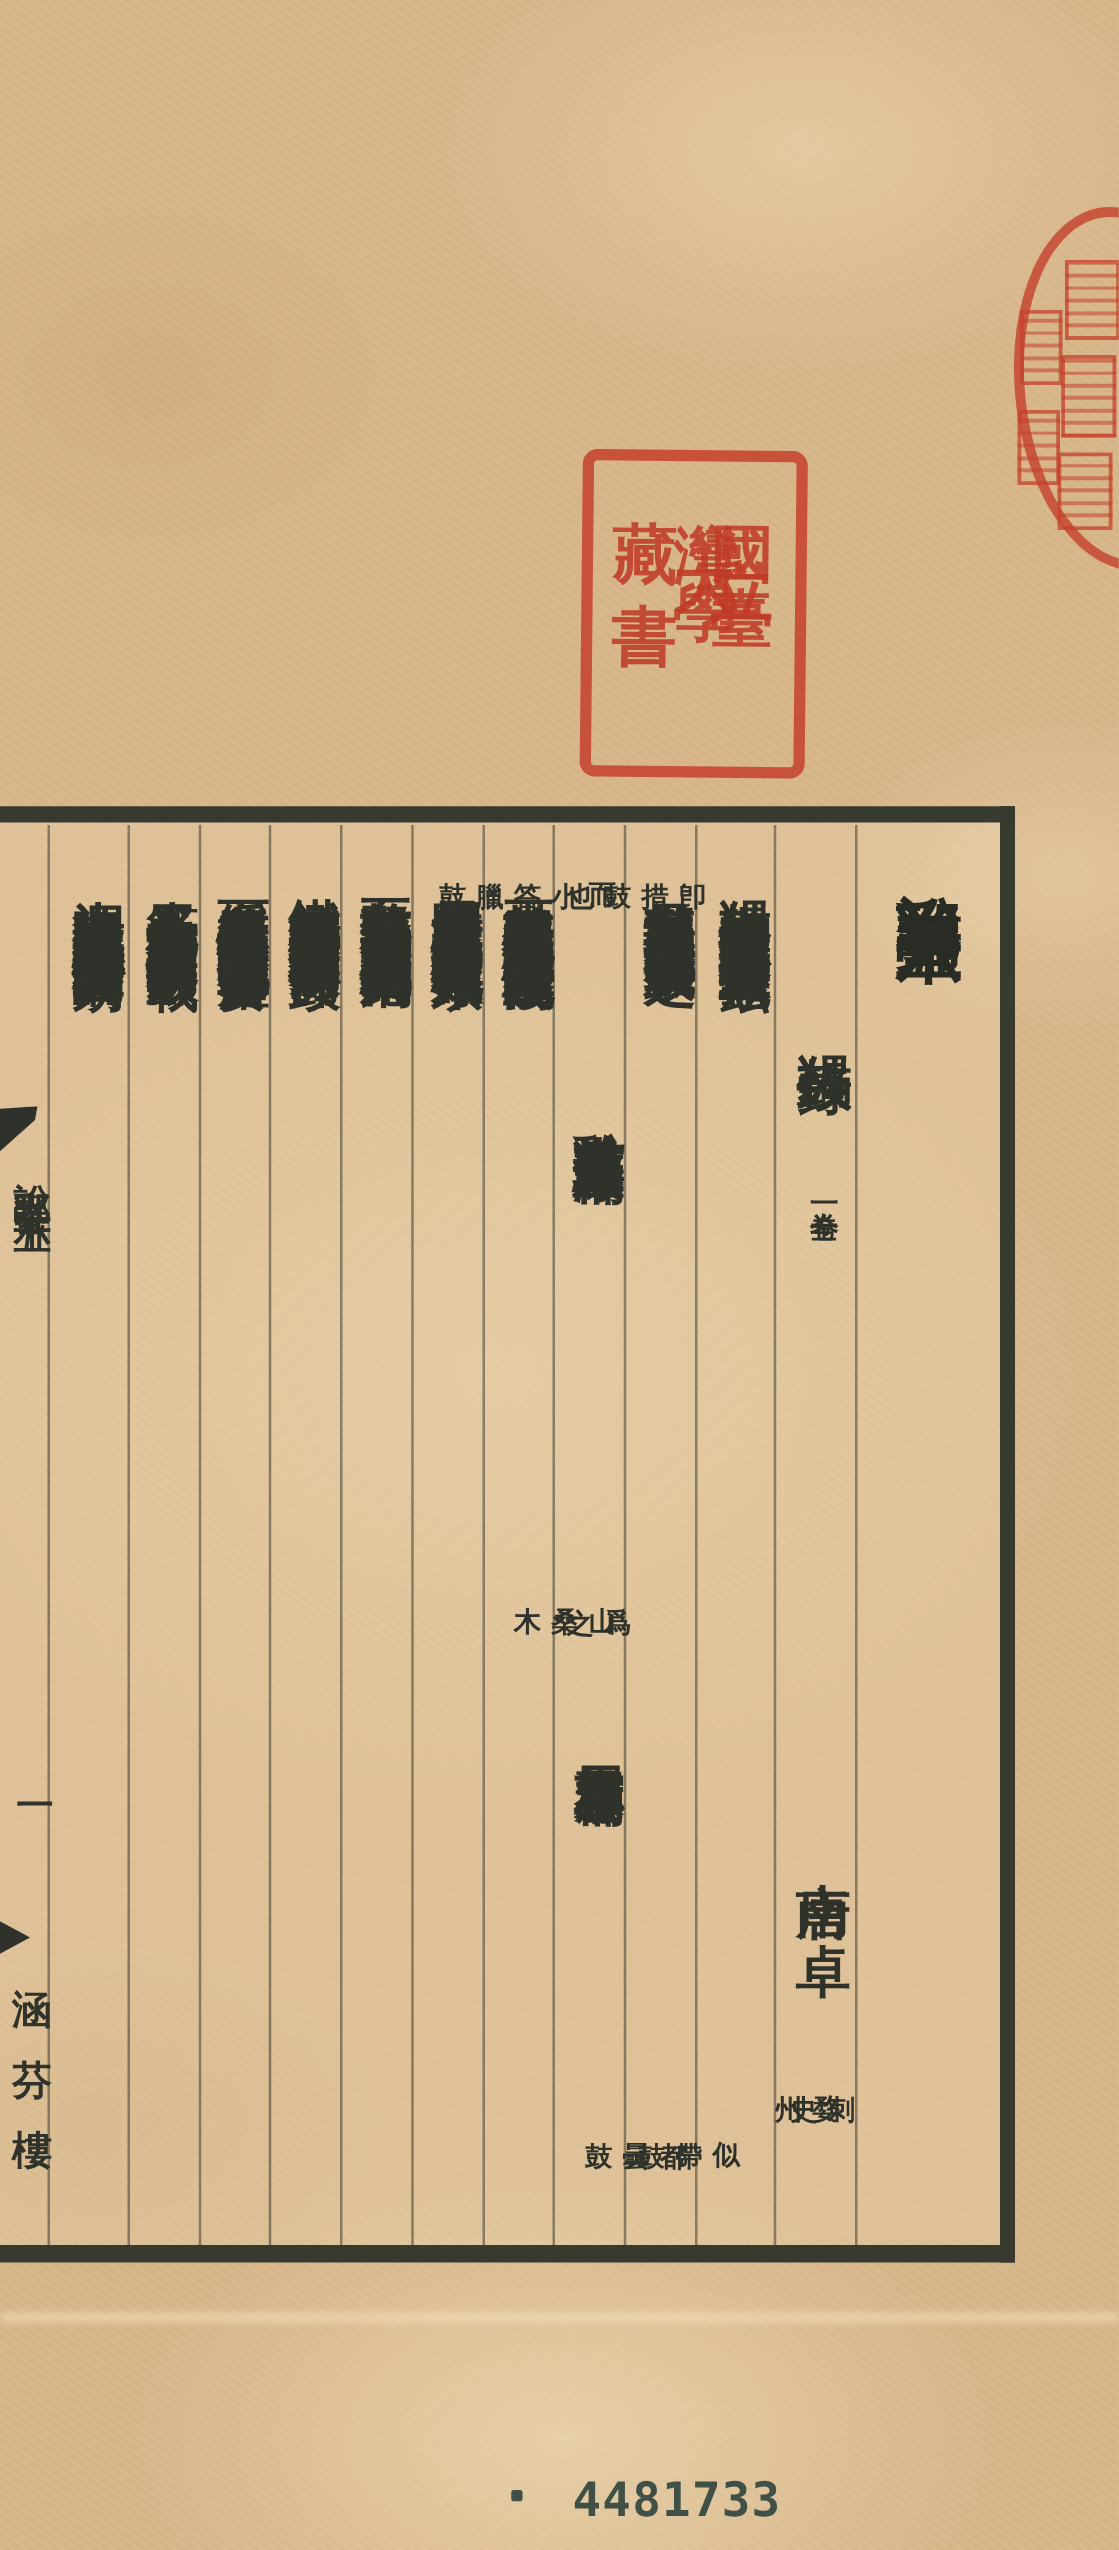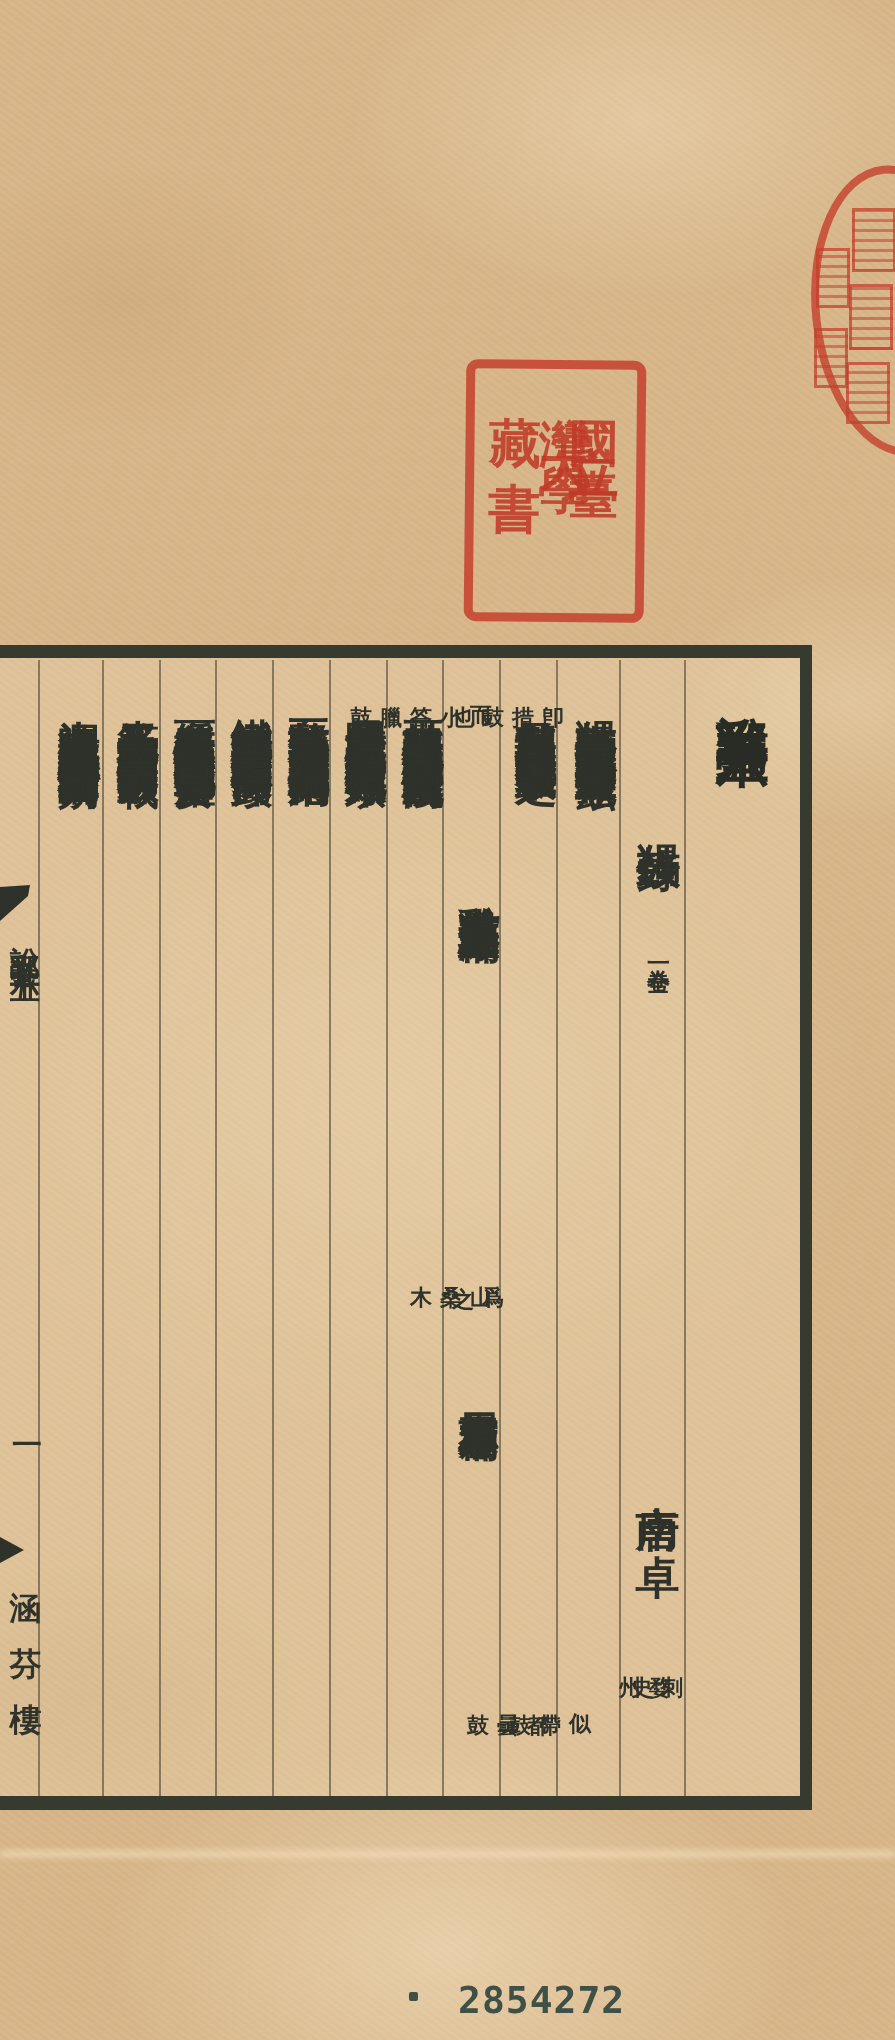--- a/index.html
+++ b/index.html
@@ -139,13 +139,13 @@
 <div class="vtext bcol" style="left:338px;top:686px;">景明月淸風破空透遠特異衆樂杖用黃櫨木狗骨花楸等木須</div>
 <div class="vtext bcol" style="left:281px;top:686px;">至乾緊無溼氣而復柔膩乾則發越響亮膩取戰裏健舉棬用鋼</div>
 <div class="vtext bcol" style="left:224px;top:686px;">鐵鐵當精鍊棬當至勻若不剛卽應候高下搊捩不停不勻卽鼓</div>
 <div class="vtext bcol" style="left:167px;top:686px;">面緩急若琴徽之怢病矣諸曲調如太簇曲色俱騰乞婆娑耀日</div>
 <div class="vtext bcol" style="left:110px;top:686px;">光等九十二曲名玄宗所製其餘徽羽調曲皆與胡部同故不載</div>
 <div class="vtext bcol" style="left:51px;top:686px;">上洞曉音律由之天縱凡是絲管必造其妙若製作調曲皆與胡</div>
 
 <div class="crease"></div>
 
 <div class="stamp-dot"></div>
-<div class="stamp">2854272</div>
+<div class="stamp">4481733</div>
 
 </body></html>

